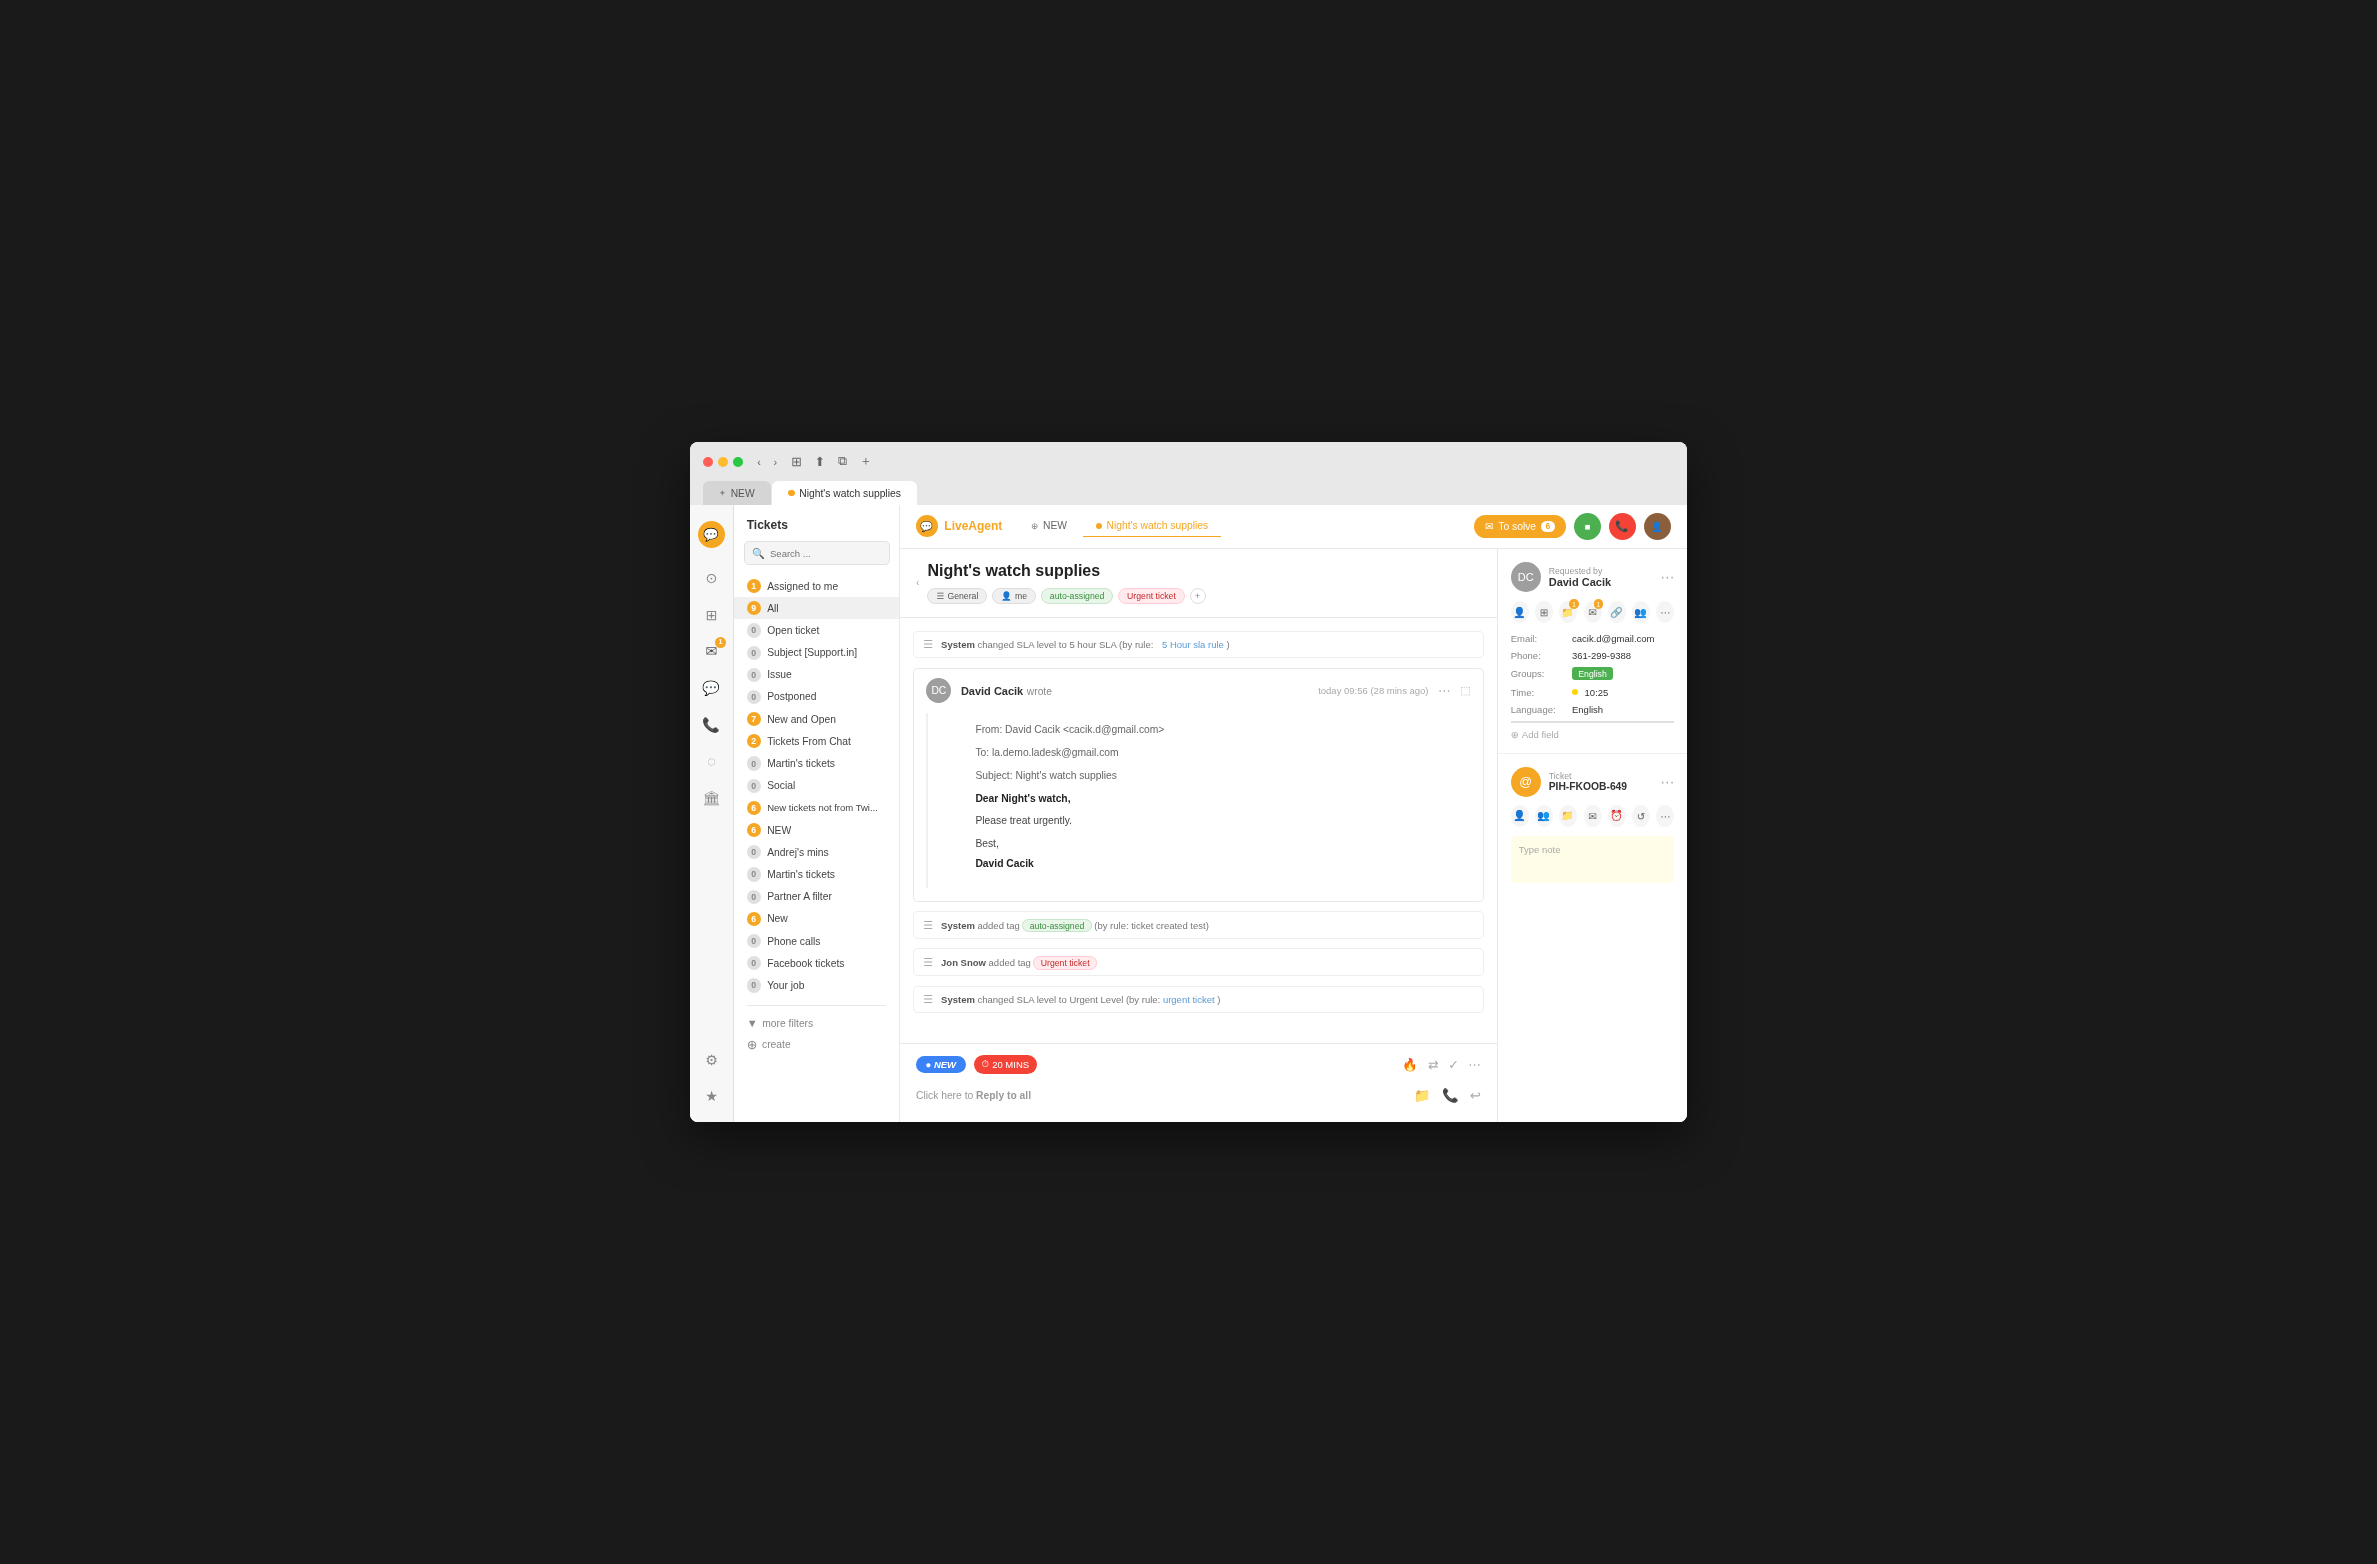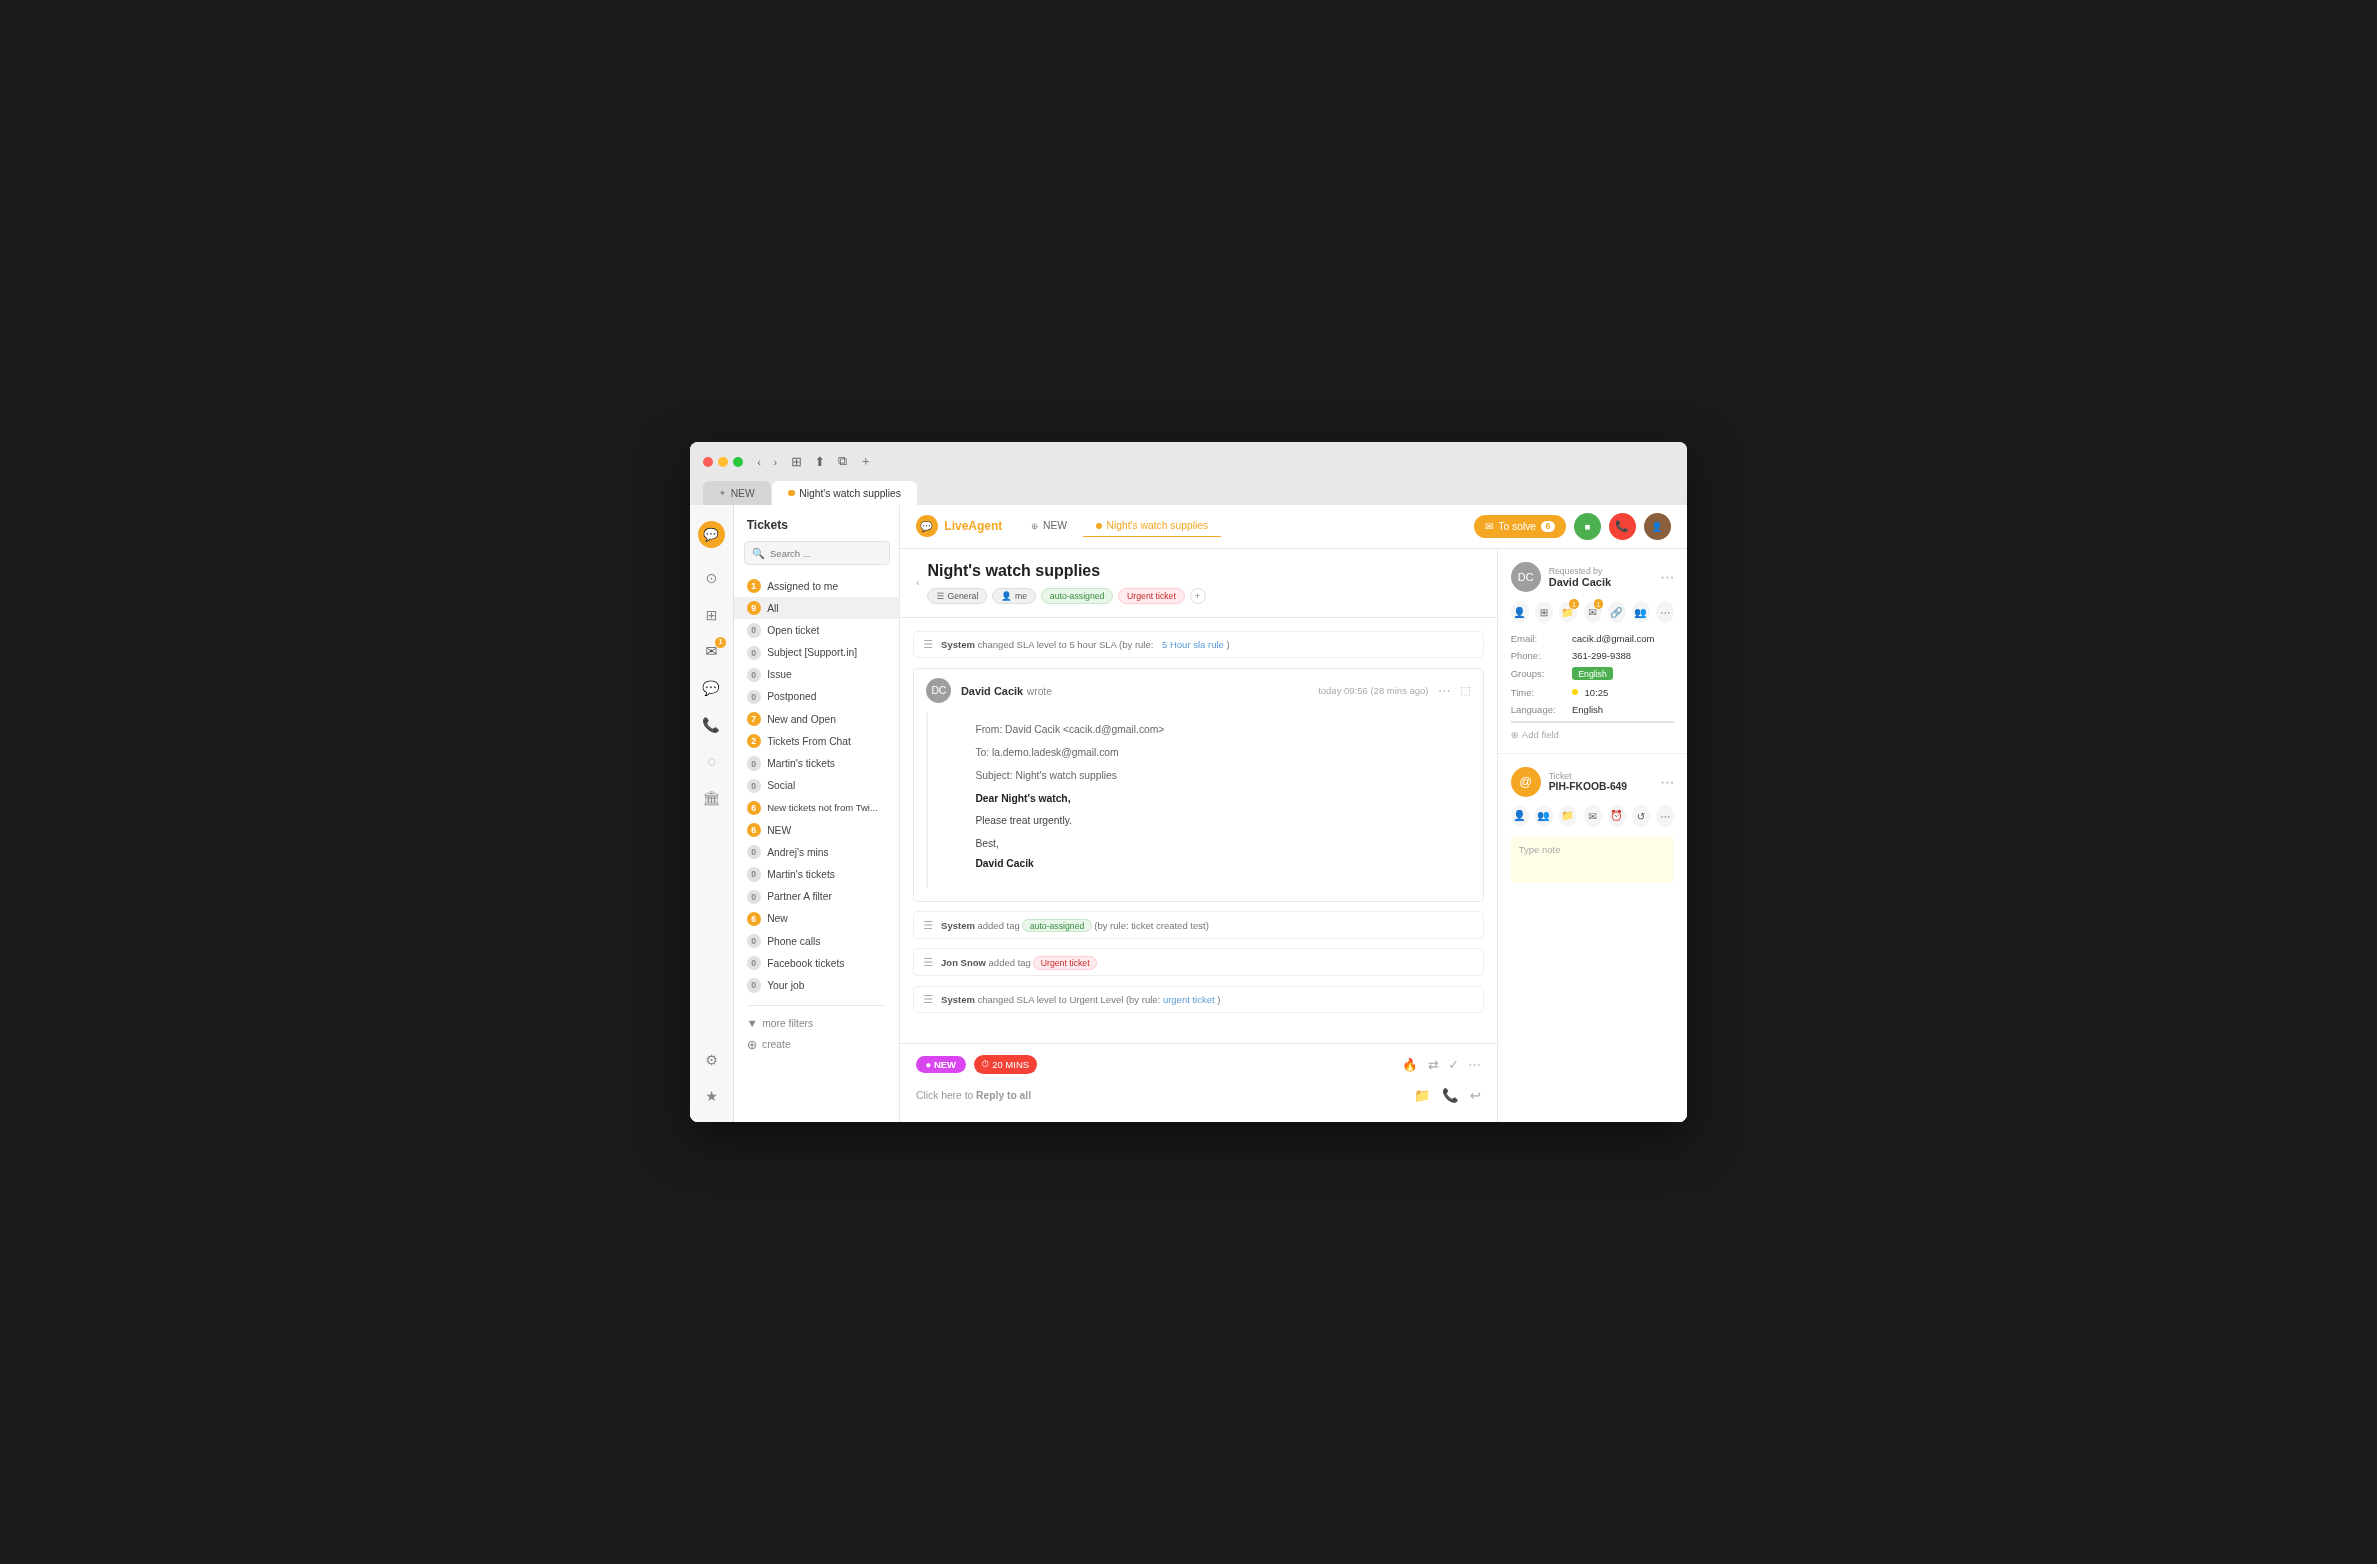--- a/index.html
+++ b/index.html
@@ -414,26 +414,27 @@
       align-items: center;
       justify-content: space-between;
       margin-bottom: 6.3px;
     }
 
     .reply-status-row {
       display: flex; align-items: center; gap: 8px;
     }
 
     .new-badge {
-      background: #d946ef;
+      background: #3b82f6;
       color: white;
       border-radius: 9.5px;
       padding: 3.2px 9.5px;
       font-size: 9.5px;
       font-weight: 600;
+      font-style: italic;
     }
 
     .timer-badge {
       background: #f44336;
       color: white;
       border-radius: 9.5px;
       padding: 3.2px 8px;
       font-size: 9.5px;
       display: flex; align-items: center; gap: 3.2px;
     }

